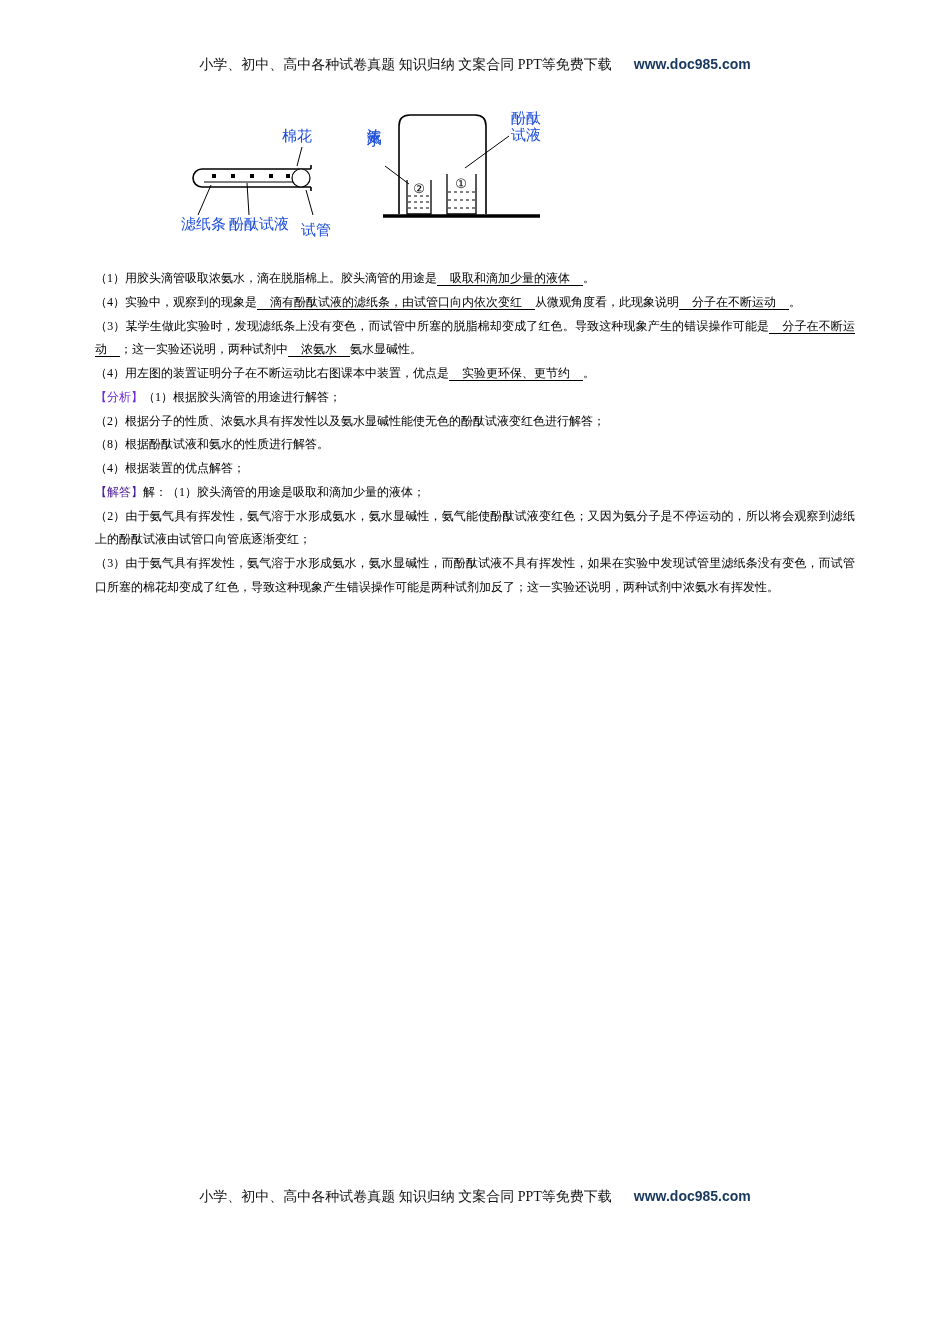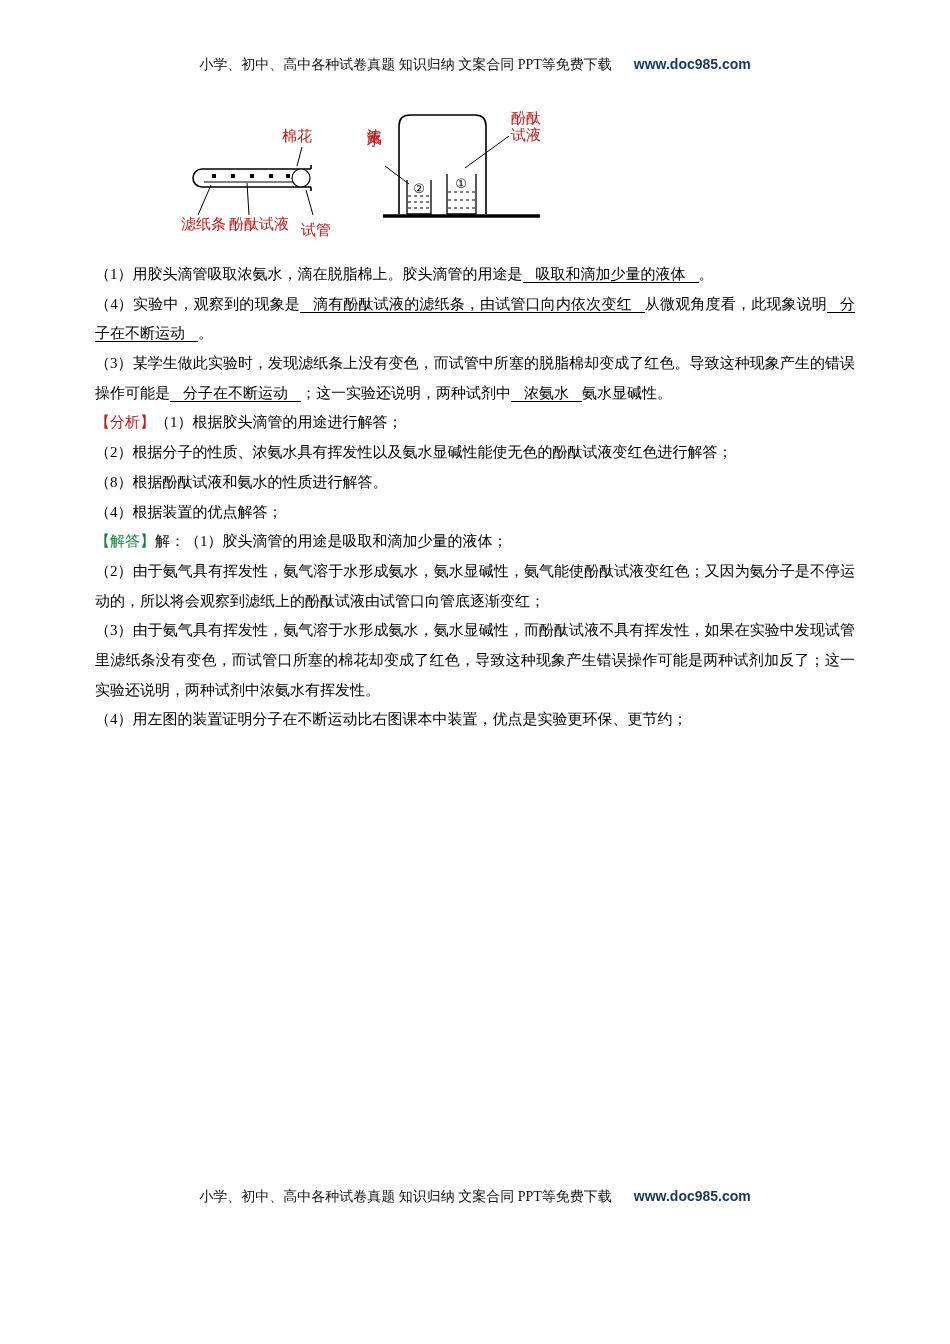--- a/index.html
+++ b/index.html
@@ -9,31 +9,31 @@
     overflow:hidden;
   }
   .page{padding:56px 95px 0 95px;box-sizing:border-box;}
   .hdr{font-size:14px;text-align:center;white-space:nowrap;color:#111;}
   .hdr .link{color:#17375e;font-weight:bold;margin-left:22px;font-family:"Liberation Sans",sans-serif;}
   
   .diagrams{position:relative;height:148px;margin-top:30px;}
   .dia{position:absolute;}
   .dleft{left:86px;top:12px;width:178px;height:128px;}
   .dright{left:270px;top:0;width:185px;height:142px;}
-  .dlabel{position:absolute;font-size:15px;line-height:1.15;color:#b91c1c;font-family:Liberation Serif, serif;}
+  .dlabel{position:absolute;font-size:15px;line-height:1.15;color:#1d4ed8;font-family:Liberation Serif, serif;}
   .vlabel{writing-mode:vertical-rl;letter-spacing:2px;}
   .wrap2{display:inline-block;width:32px;}
   svg{position:absolute;left:0;top:0;}
   svg line,svg path{stroke:#000;fill:none;}
   
-  .content{margin-top:8px;font-size:15px;line-height:1.98;text-align:justify;}
+  .content{margin-top:15px;font-size:12px;line-height:1.98;text-align:justify;}
   .content p{margin:0;}
   .ans{border-bottom:1px solid #000;padding:0 13px;}
-  .lbl-analysis{color:#b91c1c;}
-  .lbl-solution{color:#15803d;}
+  .lbl-analysis{color:#6d28d9;}
+  .lbl-solution{color:#4c1d95;}
   .ftr{position:absolute;left:0;top:1188px;width:100%;font-size:14px;text-align:center;white-space:nowrap;color:#111;}
   .ftr .link{color:#17375e;font-weight:bold;margin-left:22px;font-family:"Liberation Sans",sans-serif;}
 </style>
 </head>
 <body>
 
 <div class="page">
 
   <div class="hdr">
     <span>小学、初中、高中各种试卷真题 知识归纳  文案合同  PPT等免费下载</span><span class="link">www.doc985.com</span>
@@ -87,29 +87,29 @@
   </div>
 
   <div class="content">
 
     <p><span>（1）用胶头滴管吸取浓氨水，滴在脱脂棉上。胶头滴管的用途是</span><span class="ans">吸取和滴加少量的液体</span><span>。</span></p>
 
     <p><span>（4）实验中，观察到的现象是</span><span class="ans">滴有酚酞试液的滤纸条，由试管口向内依次变红</span><span>从微观角度看，此现象说明</span><span class="ans">分子在不断运动</span><span>。</span></p>
 
     <p><span>（3）某学生做此实验时，发现滤纸条上没有变色，而试管中所塞的脱脂棉却变成了红色。导致这种现象产生的错误操作可能是</span><span class="ans">分子在不断运动</span><span>；这一实验还说明，两种试剂中</span><span class="ans">浓氨水</span><span>氨水显碱性。</span></p>
 
+    <p><span>（4）用左图的装置证明分子在不断运动比右图课本中装置，优点是</span><span class="ans">实验更环保、更节约</span><span>。</span></p>
 
     <p><span class="lbl-analysis">【分析】</span><span>（1）根据胶头滴管的用途进行解答；</span></p>
     <p>（2）根据分子的性质、浓氨水具有挥发性以及氨水显碱性能使无色的酚酞试液变红色进行解答；</p>
     <p>（8）根据酚酞试液和氨水的性质进行解答。</p>
     <p>（4）根据装置的优点解答；</p>
 
     <p><span class="lbl-solution">【解答】</span><span>解：（1）胶头滴管的用途是吸取和滴加少量的液体；</span></p>
     <p>（2）由于氨气具有挥发性，氨气溶于水形成氨水，氨水显碱性，氨气能使酚酞试液变红色；又因为氨分子是不停运动的，所以将会观察到滤纸上的酚酞试液由试管口向管底逐渐变红；</p>
     <p>（3）由于氨气具有挥发性，氨气溶于水形成氨水，氨水显碱性，而酚酞试液不具有挥发性，如果在实验中发现试管里滤纸条没有变色，而试管口所塞的棉花却变成了红色，导致这种现象产生错误操作可能是两种试剂加反了；这一实验还说明，两种试剂中浓氨水有挥发性。</p>
-    <p>（4）用左图的装置证明分子在不断运动比右图课本中装置，优点是实验更环保、更节约；</p>
 
   </div>
 </div>
 
 <div class="ftr">
   <span>小学、初中、高中各种试卷真题 知识归纳  文案合同  PPT等免费下载</span><span class="link">www.doc985.com</span>
 </div>
 
 </body></html>

